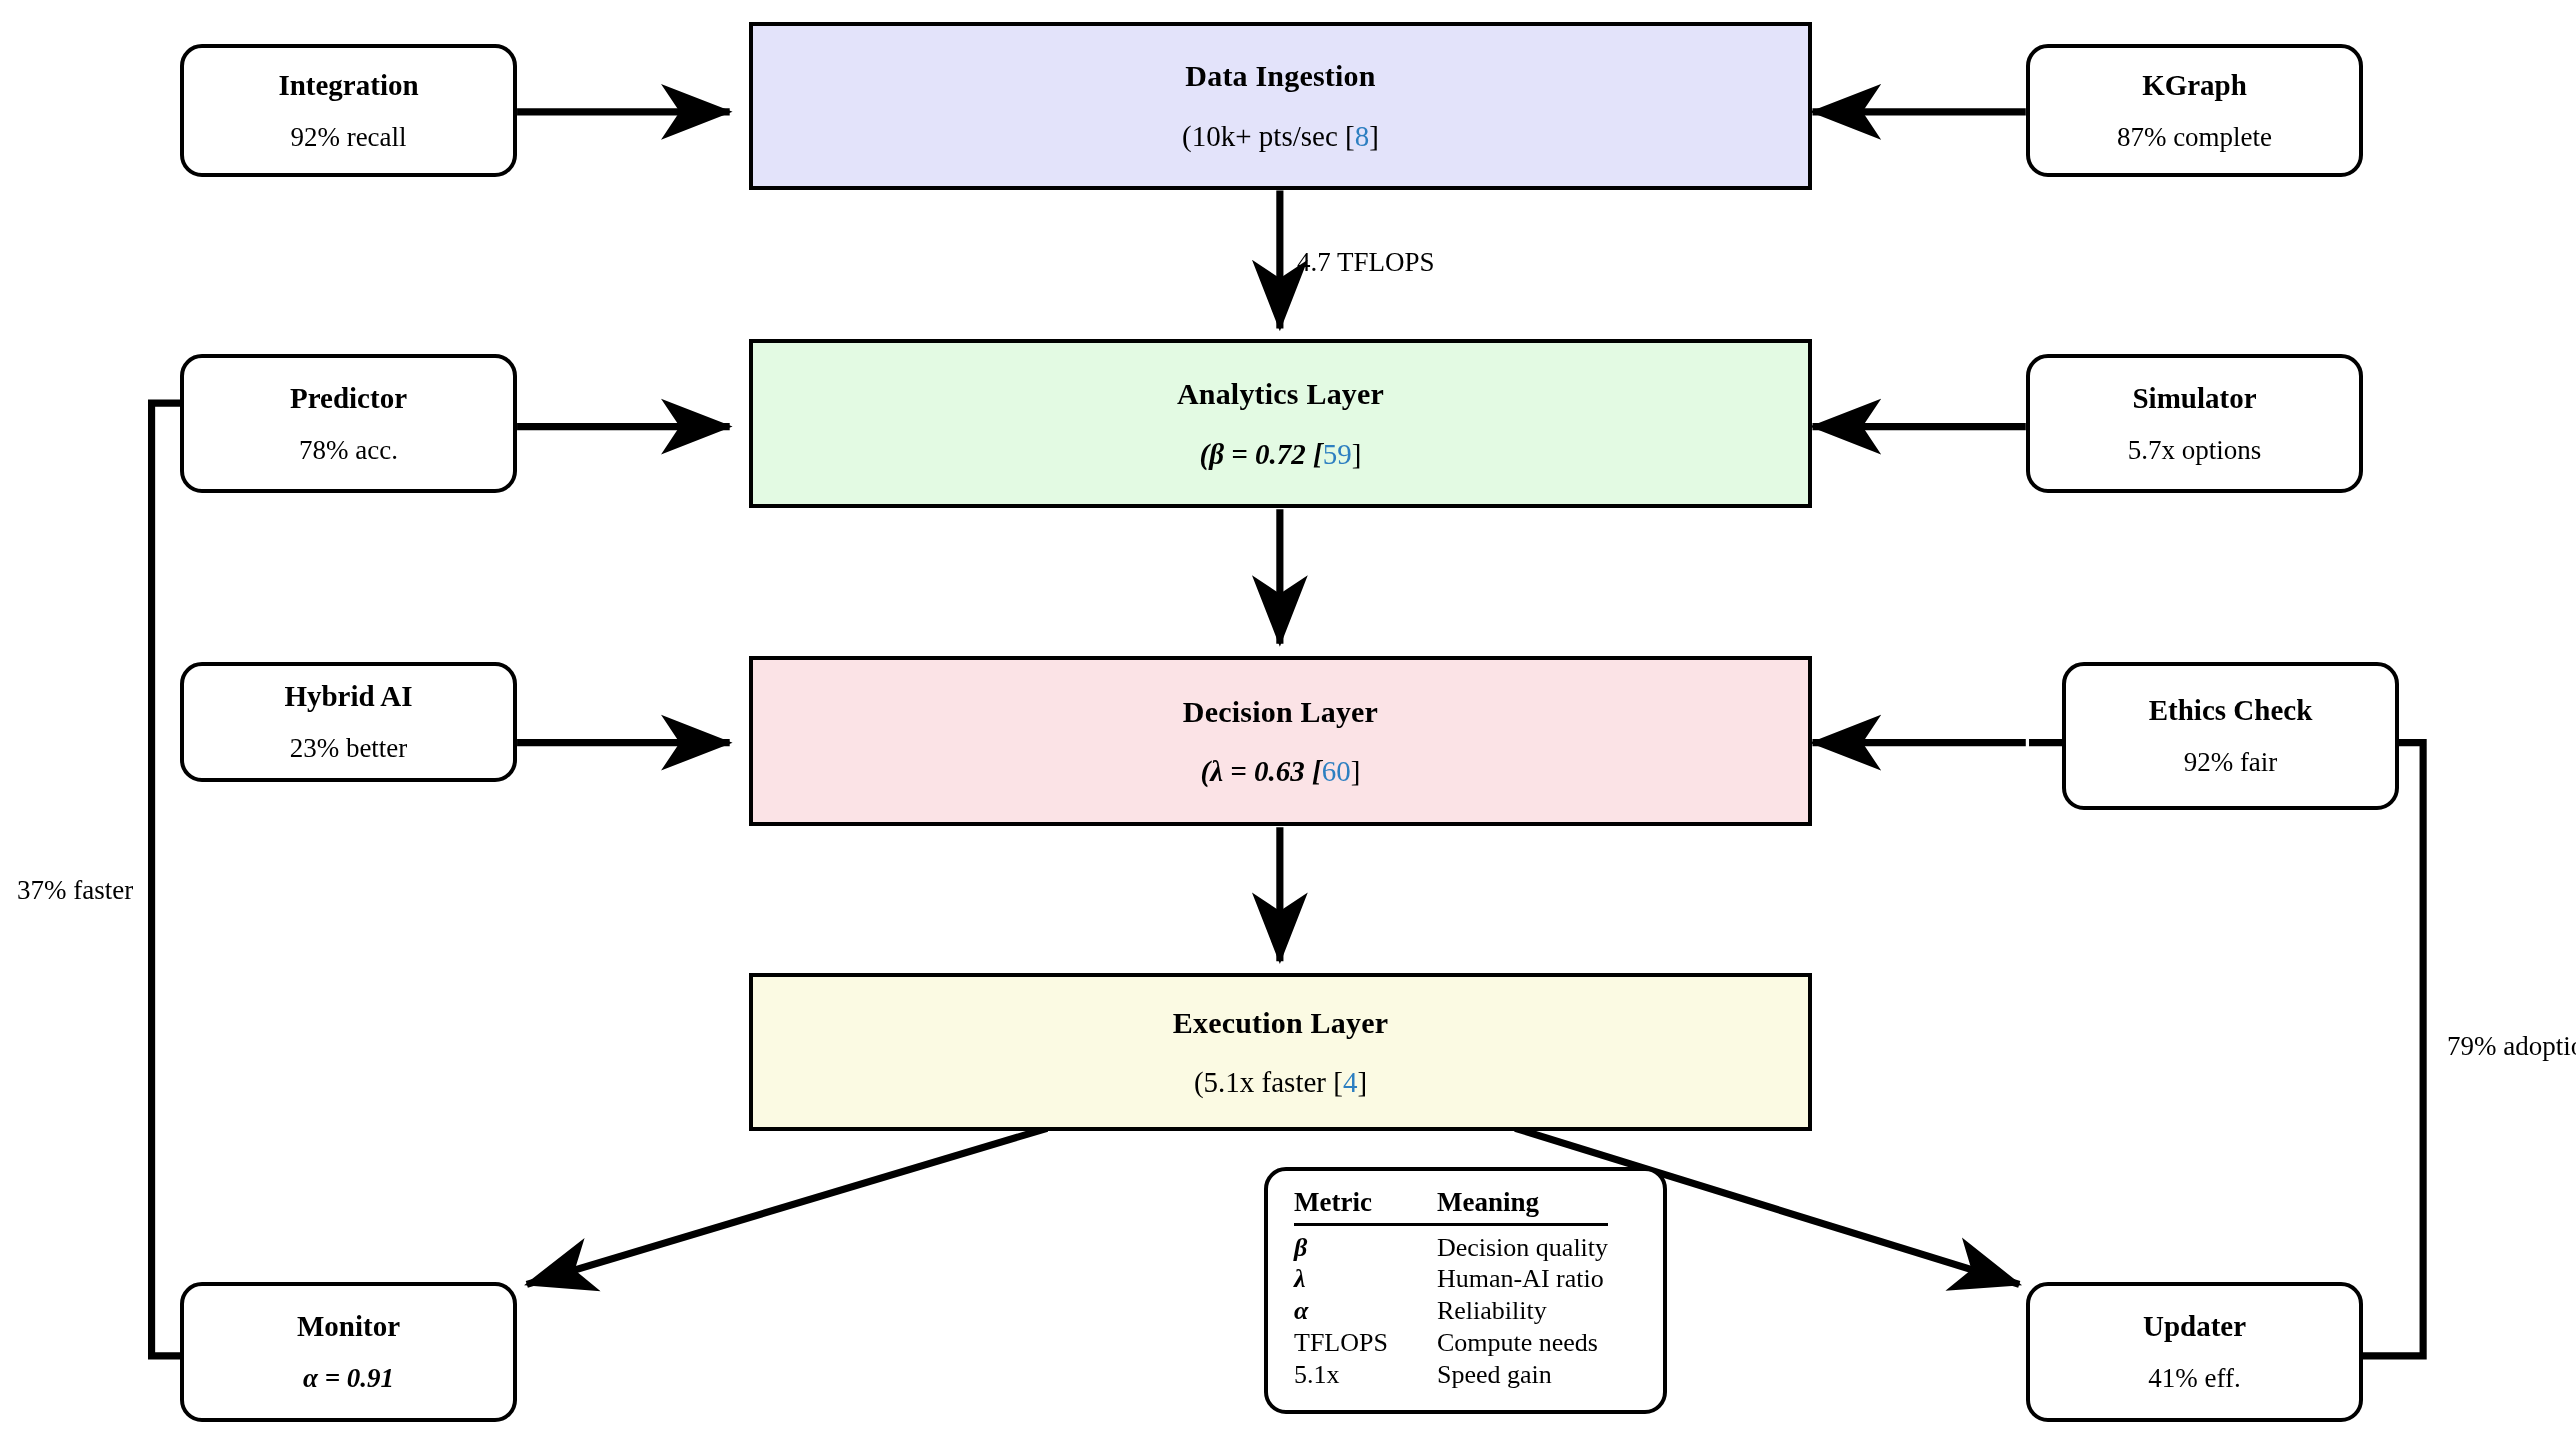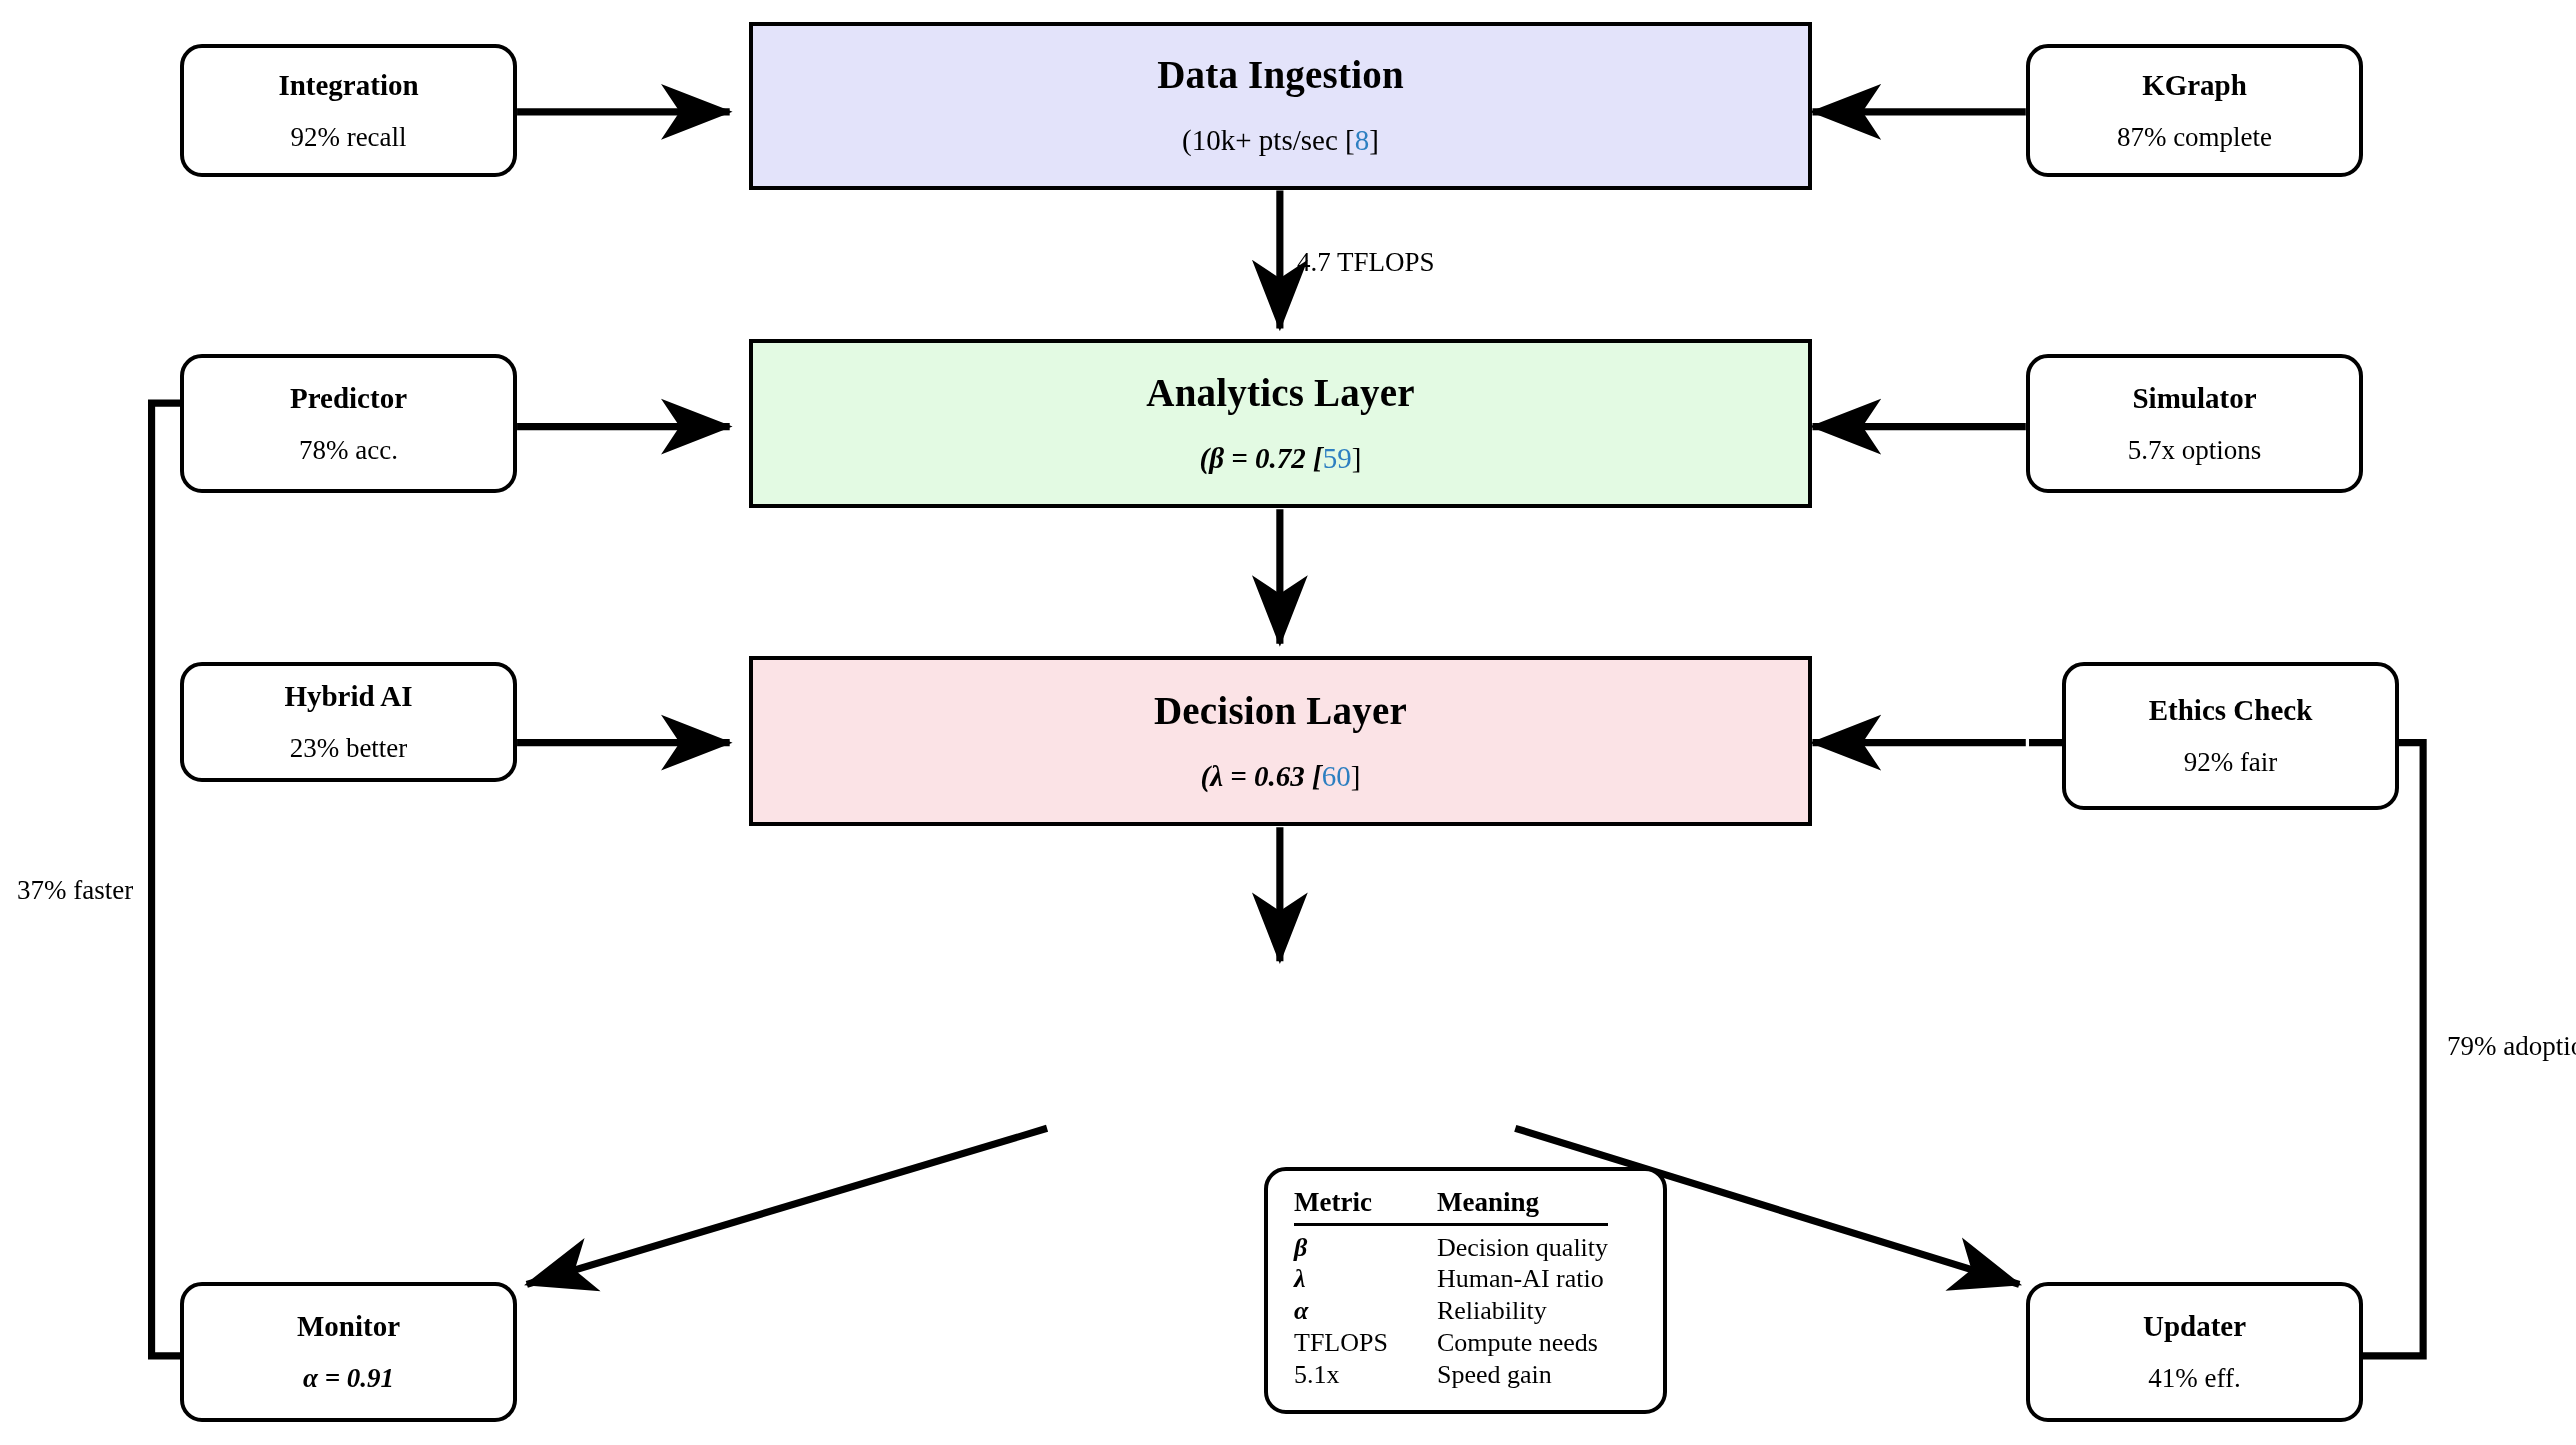--- a/index.html
+++ b/index.html
@@ -27,21 +27,21 @@
     box-sizing:border-box;
     border:4.6px solid #000000;
     display:flex;
     flex-direction:column;
     align-items:center;
     justify-content:center;
     z-index:3;
   }
   .layer-title{
     font-weight:bold;
-    font-size:39px;
+    font-size:30px;
     line-height:1.05;
     letter-spacing:0.2px;
     margin-bottom:29px;
   }
   .layer-sub{
     font-size:29px;
     line-height:1.05;
     white-space:nowrap;
   }
   .cite{color:#2d7fc1;}
@@ -158,20 +158,24 @@
   <div class="layer-box" id="box-analytics-layer" style="left:749px;top:339px;width:1063px;height:169px;background:#e3fae3;">
     <div class="layer-title">Analytics Layer</div>
     <div class="layer-sub"><span class="itl">(β = 0.72 [</span><span class="cite">59</span><span>]</span></div>
   </div>
 
   <div class="layer-box" id="box-decision-layer" style="left:749px;top:656px;width:1063px;height:170px;background:#fbe3e6;">
     <div class="layer-title">Decision Layer</div>
     <div class="layer-sub"><span class="itl">(λ = 0.63 [</span><span class="cite">60</span><span>]</span></div>
   </div>
 
+  <div class="layer-box" id="box-execution-layer" style="left:749px;top:973px;width:1063px;height:158px;background:#fbfae3;">
+    <div class="layer-title">Execution Layer</div>
+    <div class="layer-sub"><span>(5.1x faster [</span><span class="cite">4</span><span>]</span></div>
+  </div>
 
   <div class="side-box" id="node-integration" style="left:180px;top:44px;width:337px;height:133px;">
     <div class="side-title">Integration</div>
     <div class="side-sub">92% recall</div>
   </div>
 
   <div class="side-box" id="node-kgraph" style="left:2026px;top:44px;width:337px;height:133px;">
     <div class="side-title">KGraph</div>
     <div class="side-sub">87% complete</div>
   </div>

